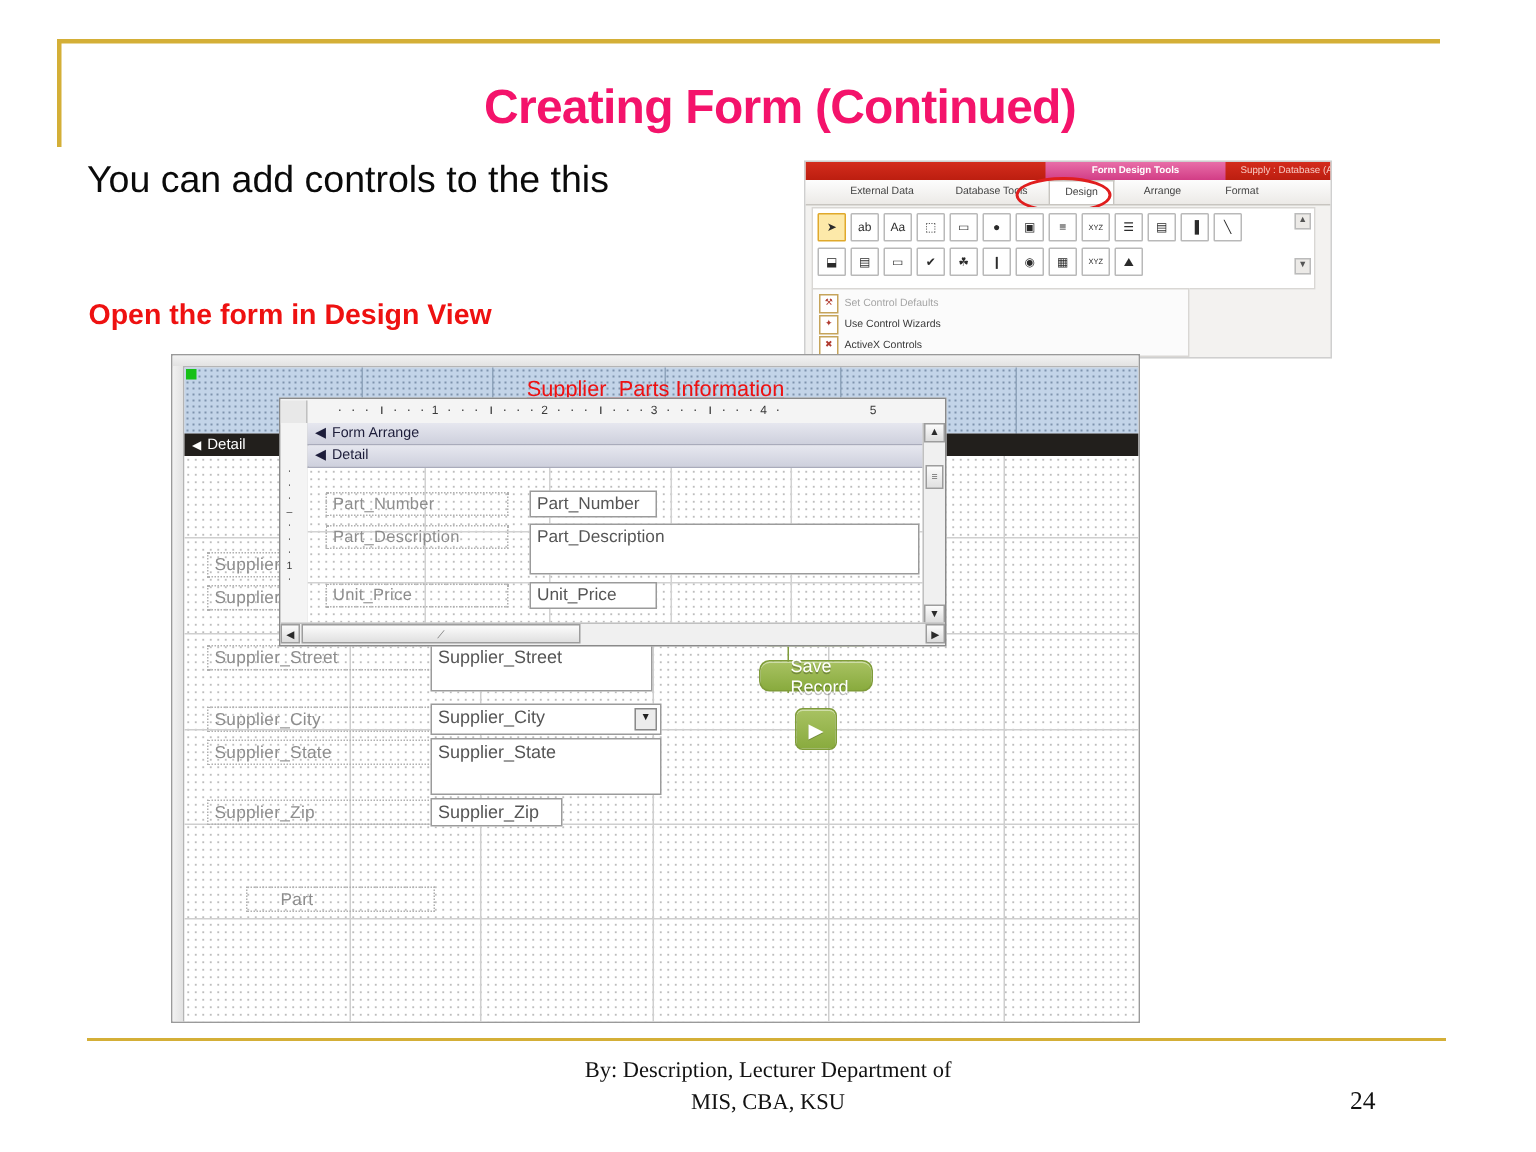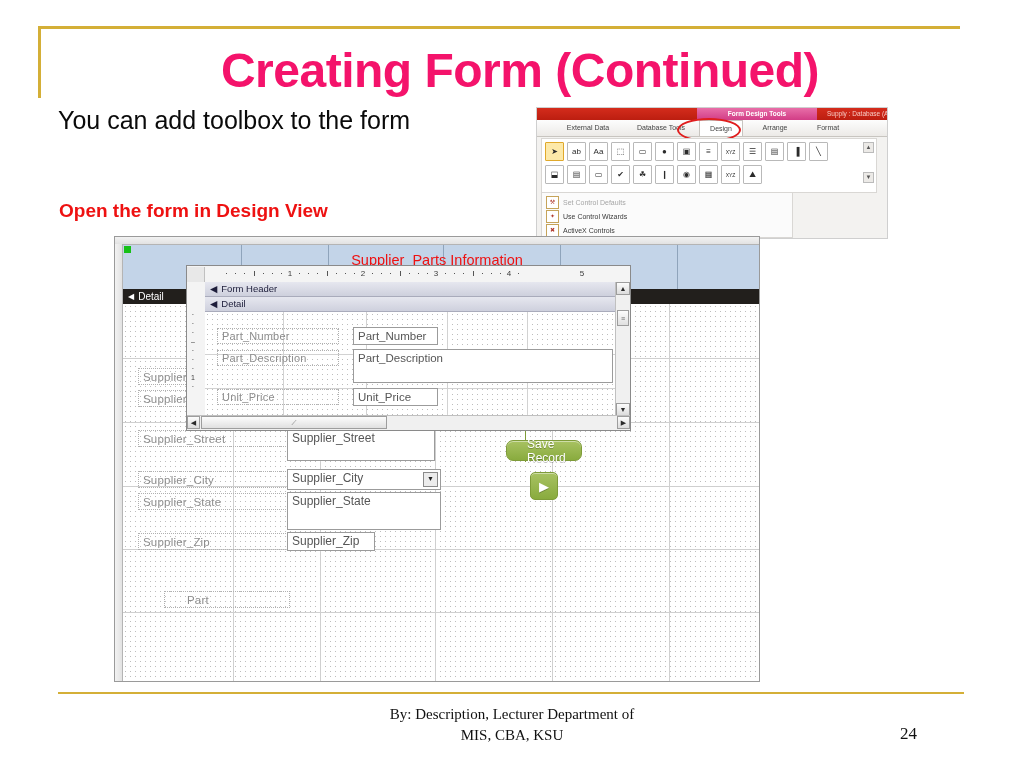--- a/index.html
+++ b/index.html
@@ -11,21 +11,21 @@
   }
   .slide{position:absolute;inset:0;}
 
   
   .gold-top{position:absolute;left:38px;top:26px;width:922px;height:3px;background:#d4af37;}
   .gold-left{position:absolute;left:38px;top:26px;width:3px;height:72px;background:#d4af37;}
 
   
   .title{
     position:absolute;left:150px;top:48px;width:740px;
-    text-align:center;color:#f4136b;font-weight:bold;font-size:48px;
+    text-align:center;color:#f4136b;font-weight:bold;font-size:32px;
     letter-spacing:-0.5px;line-height:46px;white-space:nowrap;
   }
 
   
   .body-text{
     position:absolute;left:58px;top:105px;width:460px;
     font-size:25px;color:#0a0a0a;line-height:31px;
   }
   .subtitle{
     position:absolute;left:59px;top:200px;
@@ -183,21 +183,21 @@
 <body>
 
 <div class="slide">
 
   <div class="gold-top"></div>
   <div class="gold-left"></div>
 
   <div class="title">Creating Form (Continued)</div>
 
   <div class="body-text">
-    <div>You can add toolbox to the form</div>
+    <div>You can add controls to the this</div>
   </div>
 
   <div class="subtitle">Open the form in Design View</div>
 
   <div class="ribbon">
     <div class="rb-titlebar"></div>
     <div class="rb-ctx">Form Design Tools</div>
     <div class="rb-apptitle">Supply : Database (Acce</div>
 
     <div class="rb-tabs" id="rb-tabs">
@@ -364,21 +364,21 @@
         <div>–</div>
         <div>·</div>
         <div>·</div>
         <div>·</div>
         <div>1</div>
         <div>·</div>
       </div>
 
     <div class="sf-secbar" style="top:16px;">
       <span>◀</span>
-      <span>Form Header</span>
+      <span>Form Arrange</span>
     </div>
     <div class="sf-secbar" style="top:31px;">
       <span>◀</span>
       <span>Detail</span>
     </div>
 
     <div class="sf-canvas">
       <div class="gl-v" style="left:78px;"></div>
       <div class="gl-v" style="left:161px;"></div>
       <div class="gl-v" style="left:242px;"></div>

